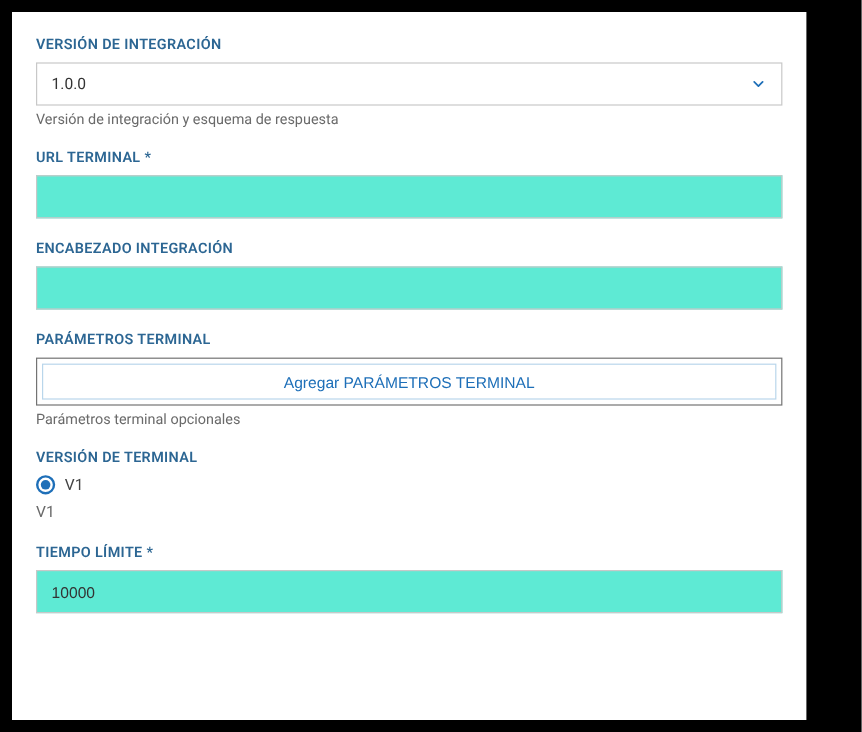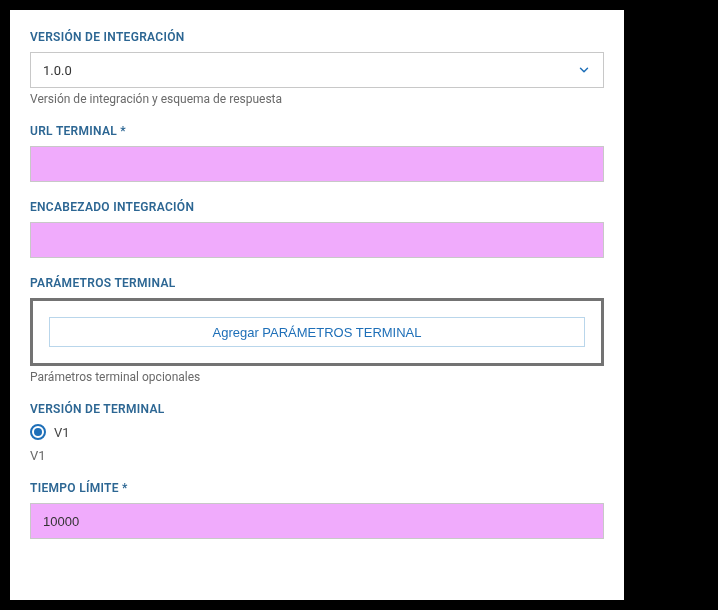--- a/index.html
+++ b/index.html
@@ -9,21 +9,21 @@
     }
     body {
       font-family: -apple-system, BlinkMacSystemFont, "Segoe UI", Roboto, Arial, sans-serif;
       background: #000;
       padding: 10px;
       width: 718px;
     }
     .form-container {
       background: #fff;
       padding: 20px 20px 30px 20px;
-      width: 614px;
+      width: 662px;
       height: 590px;
     }
     .form-group {
       margin-bottom: 18px;
     }
     .form-label {
       display: block;
       font-size: 12px;
       font-weight: 600;
       color: #2c6693;
@@ -52,34 +52,34 @@
     }
     .chevron svg {
       width: 14px;
       height: 14px;
       display: block;
     }
     .form-input {
       width: 100%;
       height: 36px;
       border: 1px solid #c8c8c8;
-      background: #f0abfc;
+      background: #5eead4;
       padding: 0 12px;
       font-size: 13px;
       color: #333;
       outline: none;
     }
     .help-text {
       font-size: 12px;
       color: #6a6a6a;
       margin-top: 4px;
     }
     .panel-box {
-      border: 3px solid #737373;
-      padding: 16px;
+      border: 1px solid #737373;
+      padding: 4px;
       width: 100%;
     }
     .add-button {
       width: 100%;
       height: 30px;
       border: 1px solid #b9d6eb;
       background: #fff;
       color: #1e6fb8;
       font-size: 13px;
       font-weight: 500;

